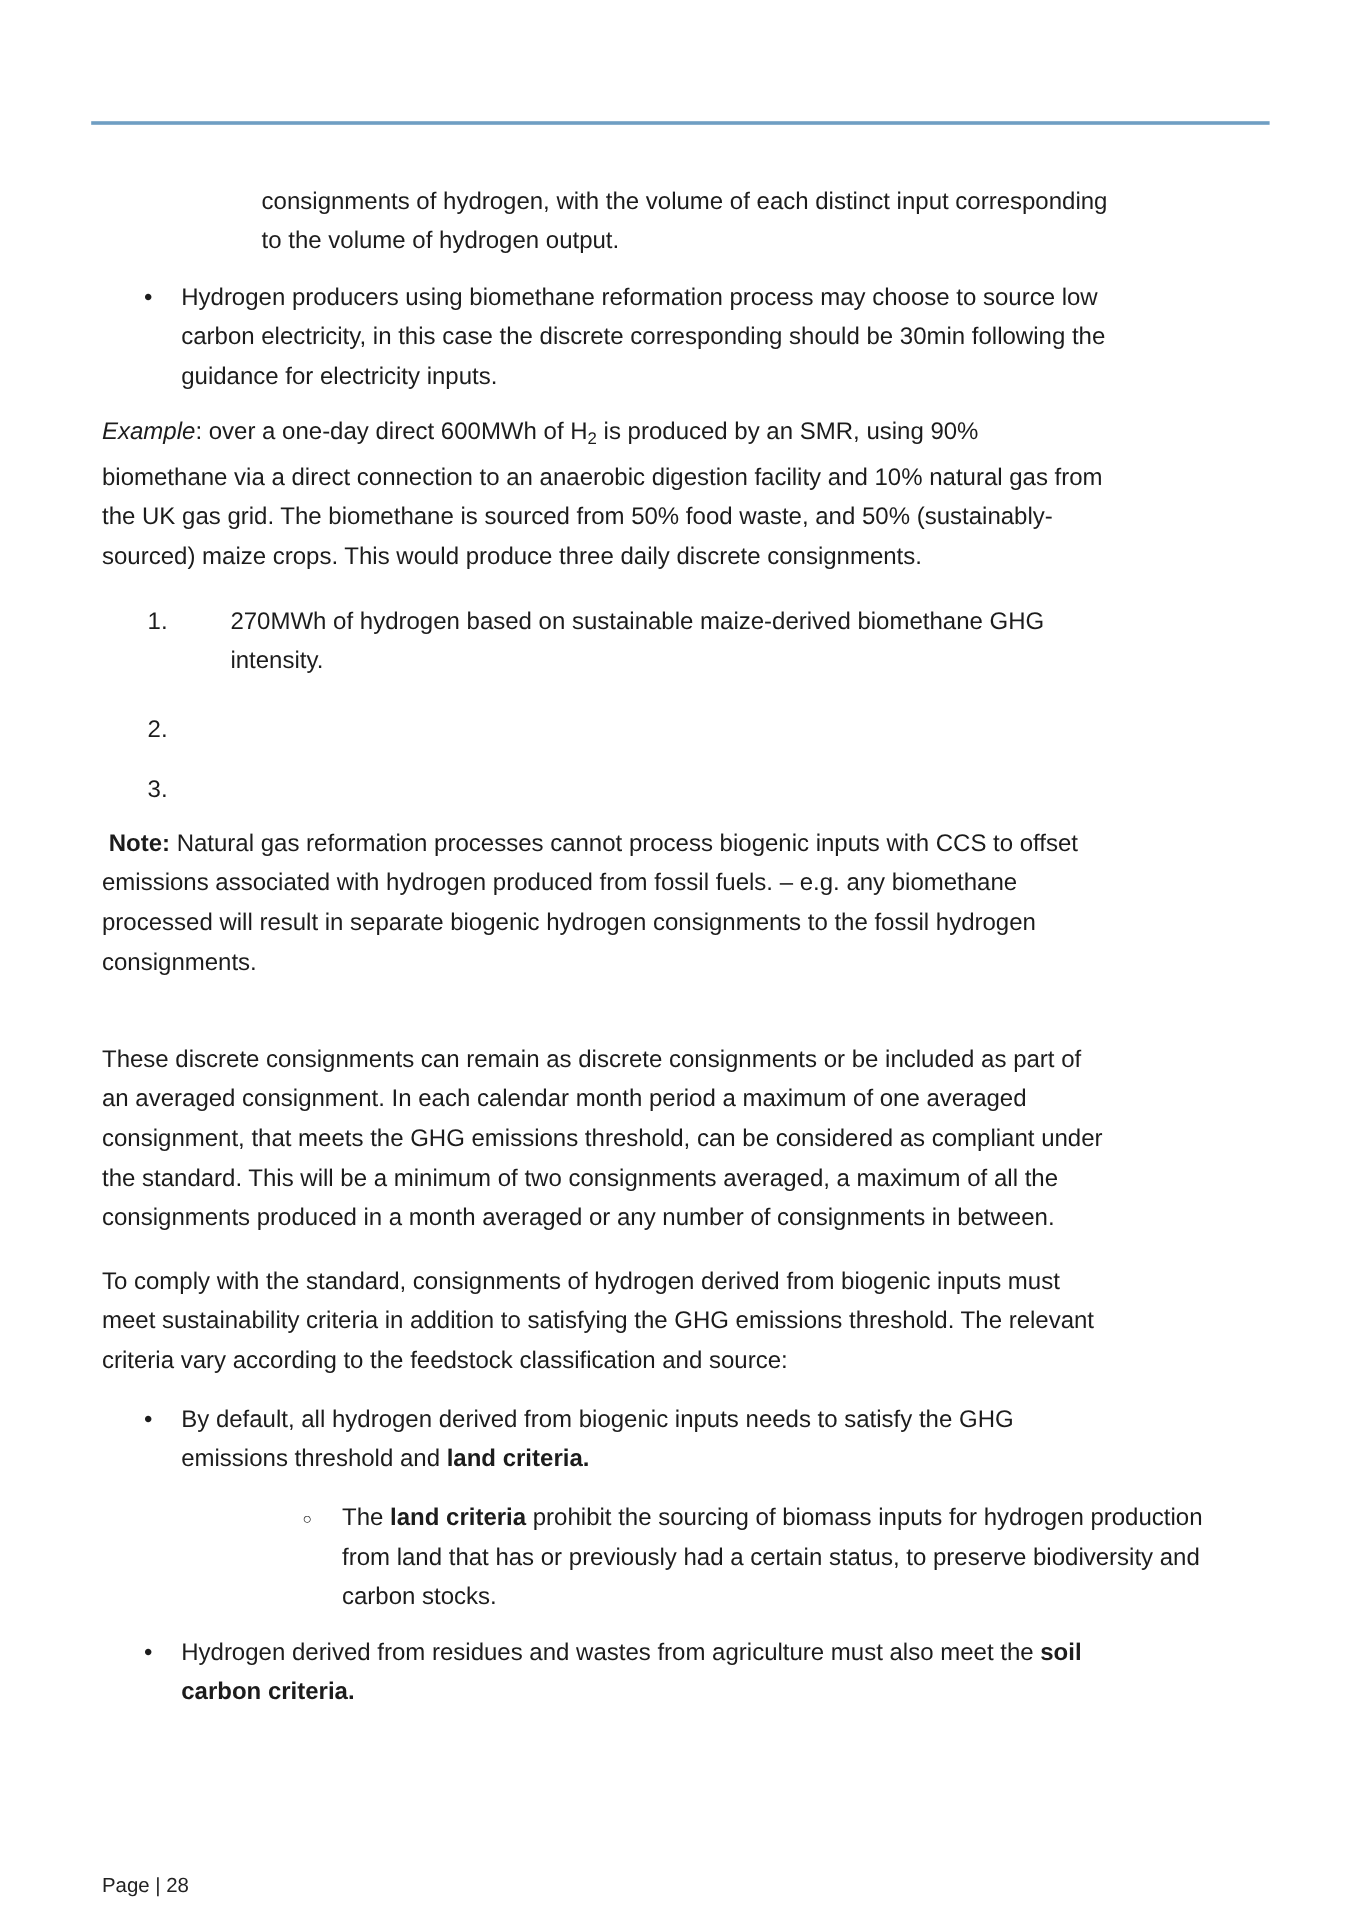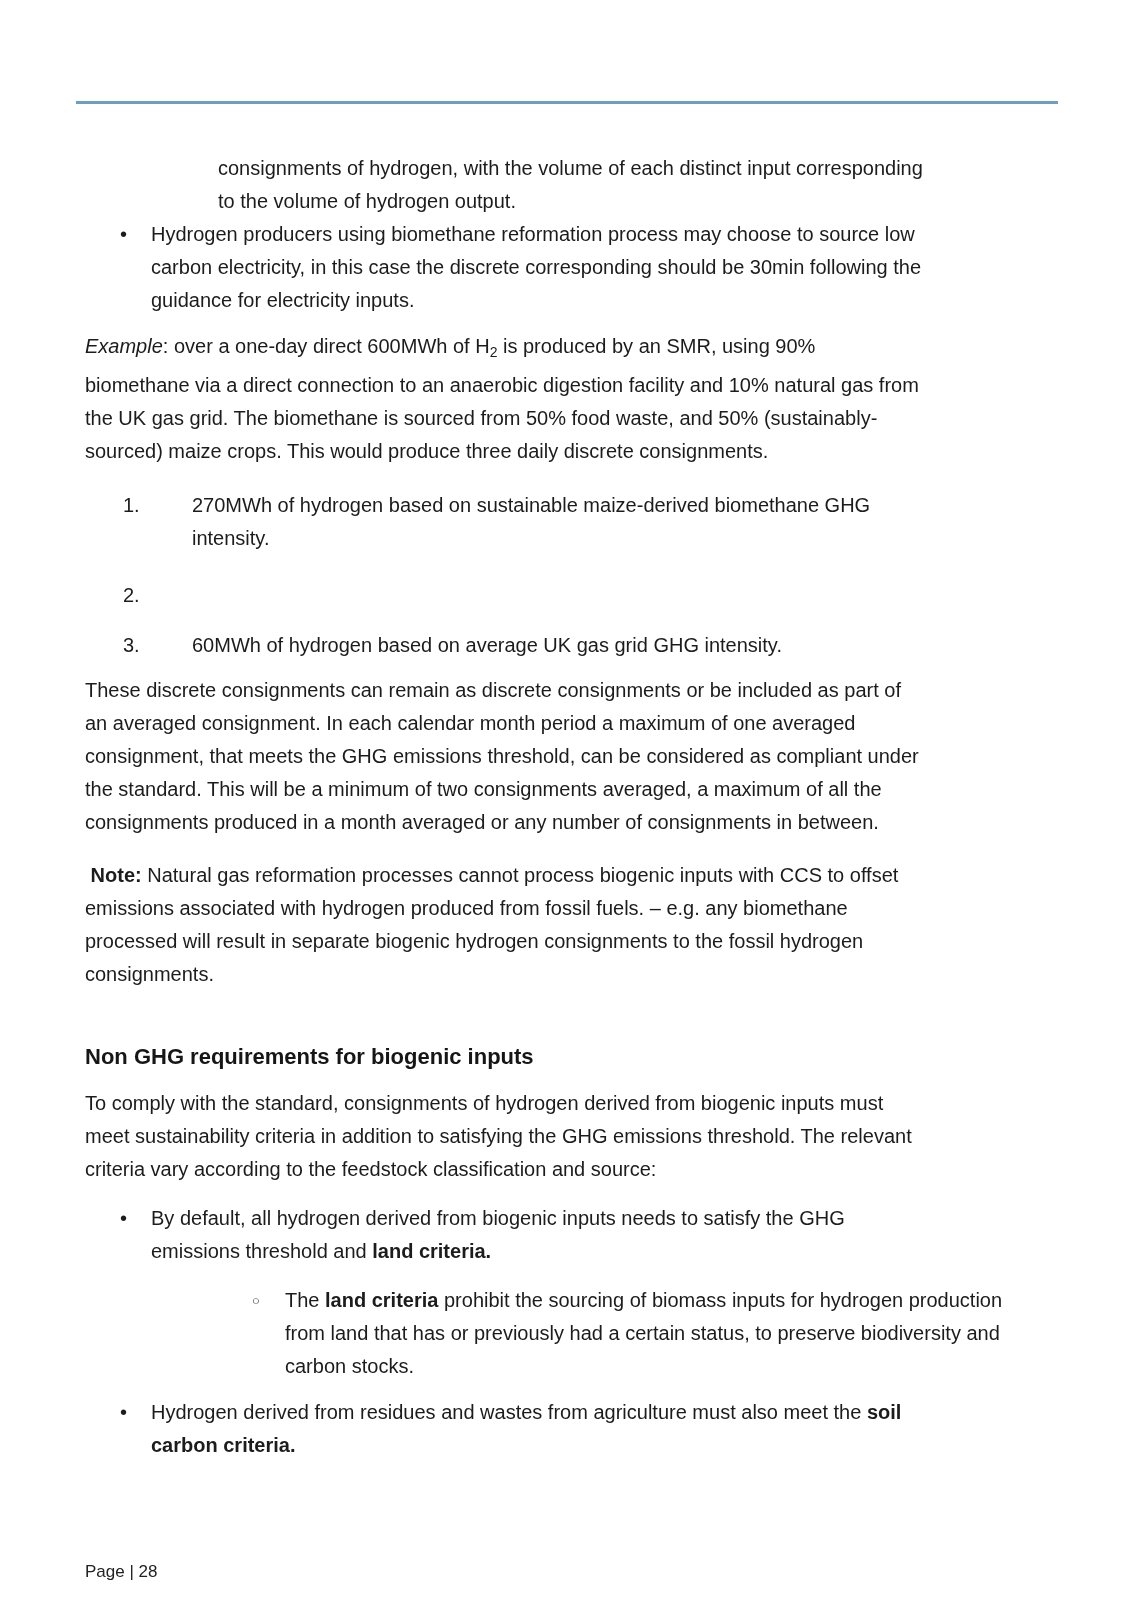--- a/index.html
+++ b/index.html
@@ -14,21 +14,21 @@
   .li{display:flex;align-items:flex-start;}
   .li .text{flex:1 1 auto;white-space:pre-wrap;}
   .m-bullet{flex:none;margin-left:35px;width:31px;}
   .m-num{flex:none;margin-left:38px;width:69px;}
   .m-circ{flex:none;margin-left:167px;width:33px;font-size:13px;}
   .bold{font-weight:bold;}
   .italic{font-style:italic;text-align:center;}
   .subscript{font-size:14px;vertical-align:-4px;}
   .heading{font-weight:bold;font-size:22px;line-height:36px;color:#161616;}
   .footer{position:absolute;left:85px;top:1561px;font-size:17px;line-height:22px;color:#222222;white-space:pre-wrap;}
-  .mb14{} .mb13{margin-bottom:13px;} .mb21{margin-bottom:21px;}
+  .mb14{margin-bottom:14px;} .mb13{margin-bottom:13px;} .mb21{margin-bottom:21px;}
   .mb24{margin-bottom:24px;} .mb17{margin-bottom:17px;} .mb12{margin-bottom:12px;}
   .mb20{margin-bottom:20px;} .mb48{margin-bottom:48px;} .mb16{margin-bottom:16px;}
 </style>
 </head>
 <body>
 
 <div class="page">
 
   <div class="header-rule" style="background: rgb(111, 158, 195);"></div>
 
@@ -54,35 +54,33 @@
         <span class="text">270MWh of hydrogen based on sustainable maize-derived biomethane GHG
 intensity.</span>
       </div>
 
     <div class="li mb17">
         <span class="marker m-num">2.</span>
       </div>
 
     <div class="li mb12">
         <span class="marker m-num">3.</span>
-        <span class="text">60MWh of hydrogen based on average UK gas grid GHG intensity.</span>
       </div>
+
+    <div class="para mb48"><span class="bold"> Note:</span><span> Natural gas reformation processes cannot process biogenic inputs with CCS to offset
+emissions associated with hydrogen produced from fossil fuels. – e.g. any biomethane
+processed will result in separate biogenic hydrogen consignments to the fossil hydrogen
+consignments.</span></div>
 
     <div class="para mb20"><span>These discrete consignments can remain as discrete consignments or be included as part of
 an averaged consignment. In each calendar month period a maximum of one averaged
 consignment, that meets the GHG emissions threshold, can be considered as compliant under
 the standard. This will be a minimum of two consignments averaged, a maximum of all the
 consignments produced in a month averaged or any number of consignments in between.</span></div>
 
-    <div class="para mb48"><span class="bold"> Note:</span><span> Natural gas reformation processes cannot process biogenic inputs with CCS to offset
-emissions associated with hydrogen produced from fossil fuels. – e.g. any biomethane
-processed will result in separate biogenic hydrogen consignments to the fossil hydrogen
-consignments.</span></div>
-
-    <div class="heading mb12">Non GHG requirements for biogenic inputs</div>
 
     <div class="para mb16"><span>To comply with the standard, consignments of hydrogen derived from biogenic inputs must
 meet sustainability criteria in addition to satisfying the GHG emissions threshold. The relevant
 criteria vary according to the feedstock classification and source:</span></div>
 
     <div class="li mb16">
         <span class="marker m-bullet">•</span>
         <span class="text"><span>By default, all hydrogen derived from biogenic inputs needs to satisfy the GHG
 emissions threshold and </span><span class="bold">land criteria.</span></span>
       </div>

